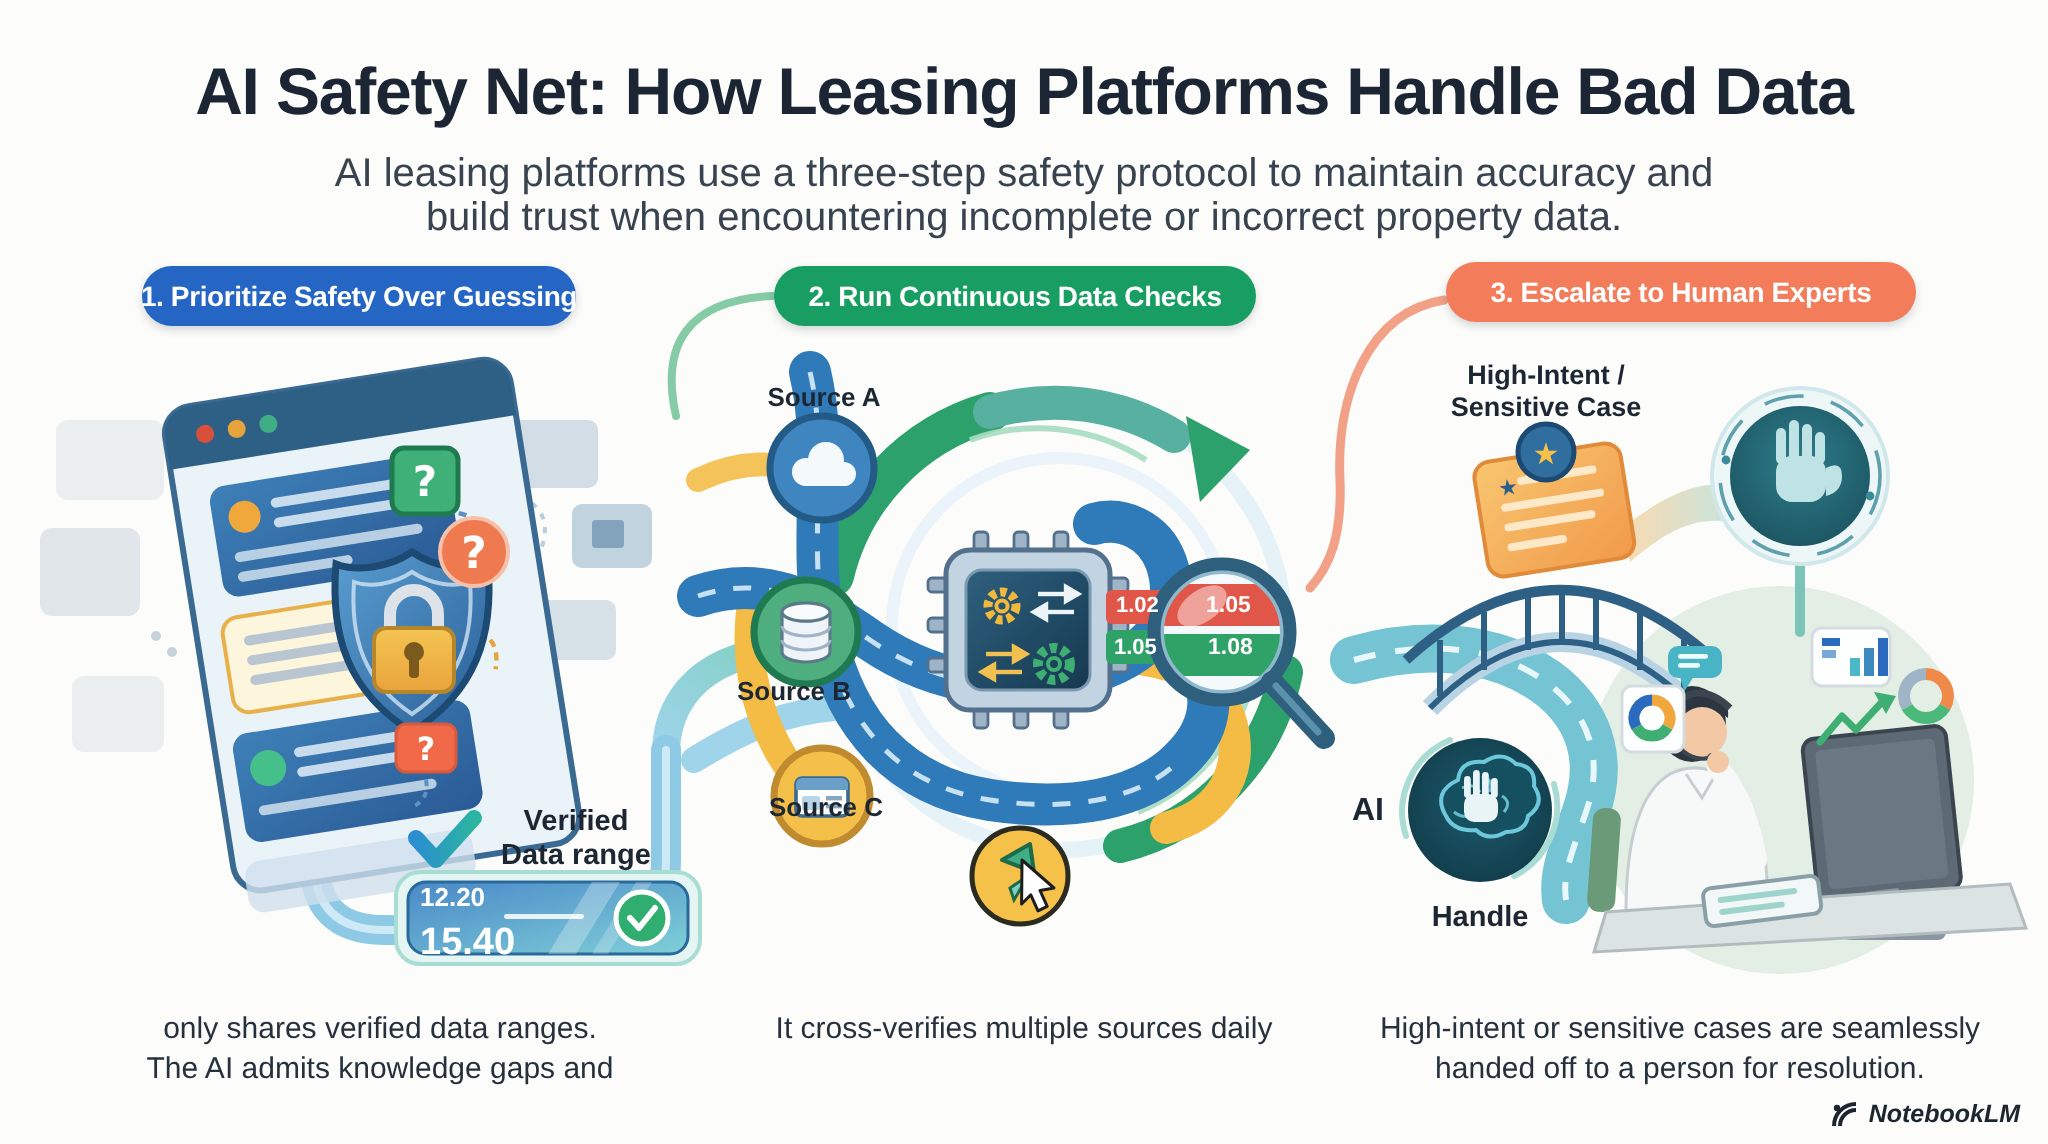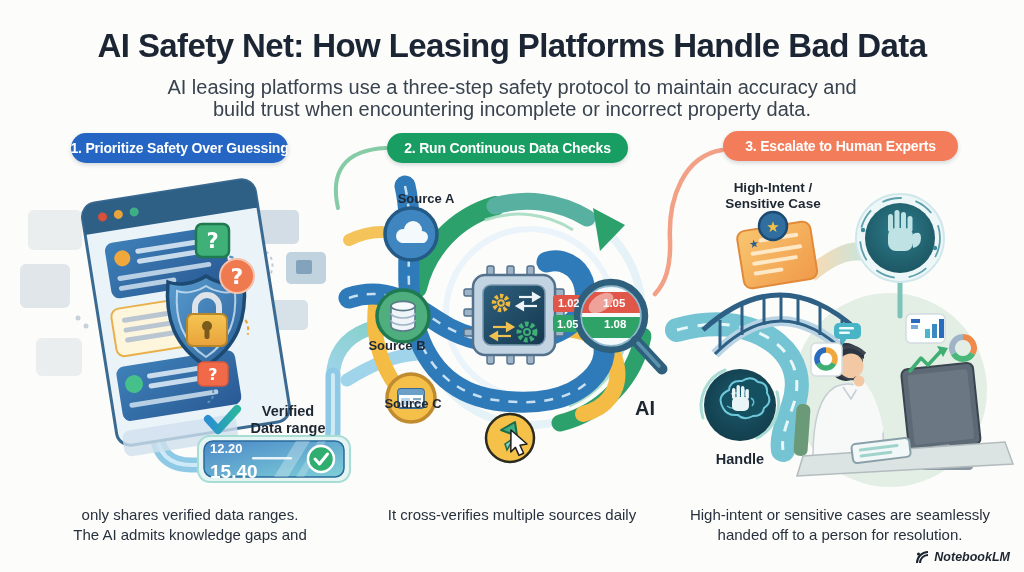--- a/index.html
+++ b/index.html
@@ -435,31 +435,31 @@
       <path d="M 287.5,185.5 A 11,11 0 0 1 268.5,185.5" fill="none" stroke="#4ab878" stroke-width="6"></path>
       <path d="M 268.5,185.5 A 11,11 0 0 1 278,169" fill="none" stroke="#9fb4c6" stroke-width="6"></path>
     </g>
   </svg>
 
   <div class="abs lbl lbl14" style="left:238px;top:403px;width:100px;">Verified</div>
   <div class="abs lbl lbl14" style="left:238px;top:420px;width:100px;">Data range</div>
   <div class="abs num" style="left:210px;top:441px;font-size:13px;">12.20</div>
   <div class="abs num" style="left:210px;top:461px;font-size:19px;">15.40</div>
 
-  <div class="abs lbl lbl13" style="left:393px;top:191px;width:66px;">Source A</div>
+  <div class="abs lbl lbl13" style="left:379px;top:191px;width:66px;">Source A</div>
   <div class="abs lbl lbl13" style="left:364px;top:338px;width:66px;">Source B</div>
   <div class="abs lbl lbl13" style="left:380px;top:396px;width:66px;">Source C</div>
   <div class="abs num" style="left:558px;top:297px;font-size:11px;">1.02</div>
   <div class="abs num" style="left:557px;top:318px;font-size:11px;">1.05</div>
   <div class="abs num" style="left:603px;top:297px;font-size:11.5px;">1.05</div>
   <div class="abs num" style="left:604px;top:318px;font-size:11.5px;">1.08</div>
 
   <div class="abs lbl" style="left:700px;top:180px;width:146px;font-size:13.5px;">High-Intent /</div>
   <div class="abs lbl" style="left:700px;top:196px;width:146px;font-size:13.5px;">Sensitive Case</div>
-  <div class="abs lbl" style="left:627px;top:397px;width:36px;font-size:20px;text-align:center;">AI</div>
+  <div class="abs lbl" style="left:666px;top:397px;width:36px;font-size:16px;text-align:center;">AI</div>
   <div class="abs lbl" style="left:703px;top:451px;width:74px;font-size:14.5px;">Handle</div>
 
   <div class="abs caption" style="left:30px;top:505px;width:320px;">
     <div>only shares verified data ranges.</div>
     <div>The AI admits knowledge gaps and</div>
   </div>
   <div class="abs caption" style="left:352px;top:505px;width:320px;">
     <div>It cross-verifies multiple sources daily</div>
   </div>
   <div class="abs caption" style="left:678px;top:505px;width:324px;">

